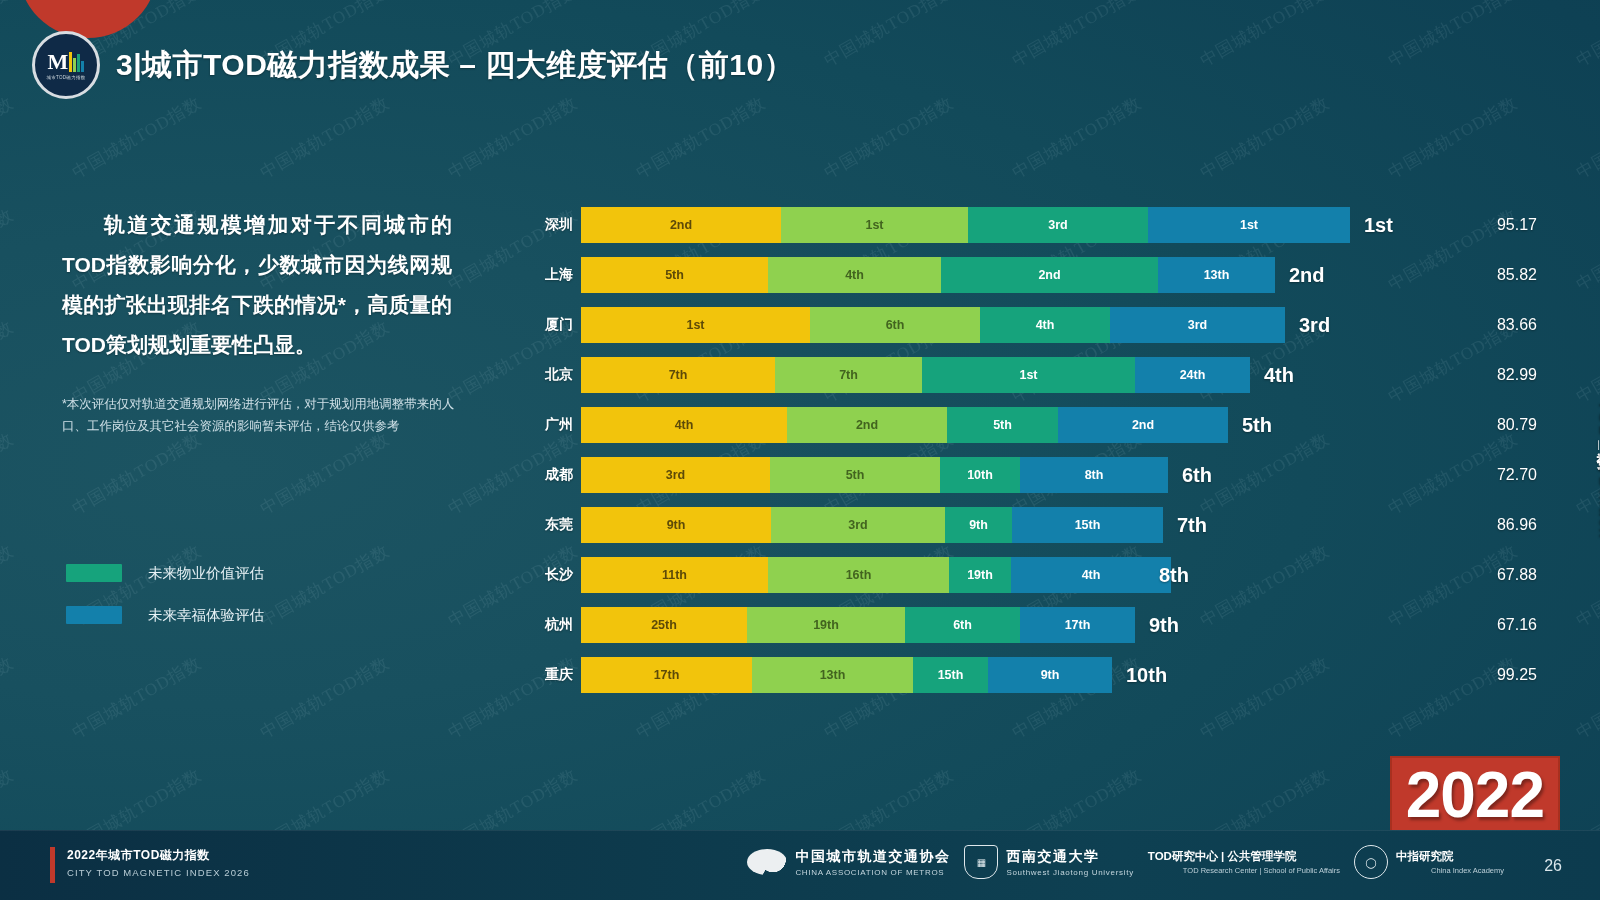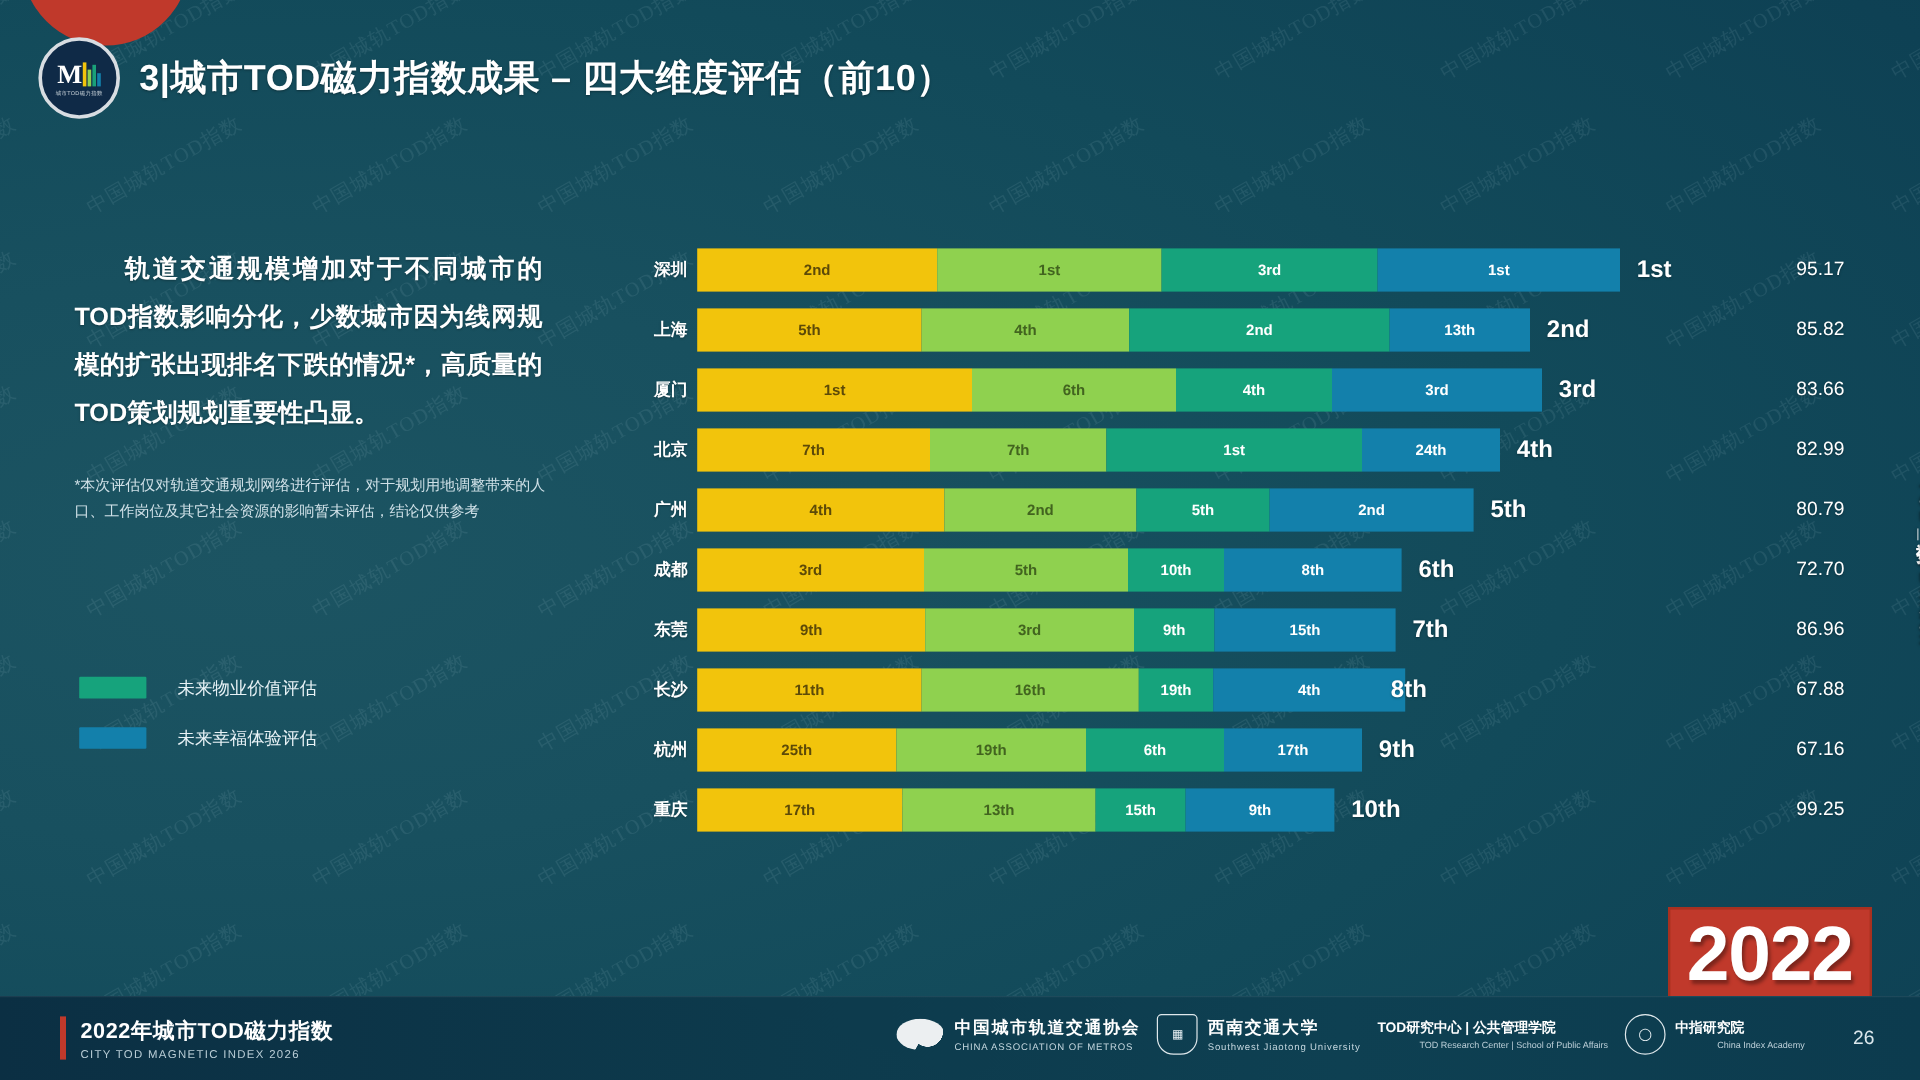--- a/index.html
+++ b/index.html
@@ -132,21 +132,21 @@
     display: block;
   }
   
   .footer {
     position: absolute; left: 0; bottom: 0; width: 1600px; height: 70px;
     background: linear-gradient(90deg, #0b2f43 0%, #0d3a4c 40%, #0e4052 70%, #0c3b4e 100%);
     border-top: 1px solid rgba(255,255,255,.07);
   }
   .footer-brand { position: absolute; left: 50px; top: 16px; display: flex; }
   .red-bar { width: 5px; height: 36px; background: #c0392b; margin-right: 12px; }
-  .fb-cn { font-size: 18px; font-weight: 700; color: #ffffff; letter-spacing: .5px; }
+  .fb-cn { font-size: 12px; font-weight: 700; color: #ffffff; letter-spacing: .5px; }
   .fb-en { font-size: 9.5px; color: #b9cdd6; letter-spacing: 1.1px; margin-top: 3px; }
   .footer-logos { position: absolute; right: 96px; top: 14px; display: flex; align-items: center; gap: 14px; }
   .logo-group { display: flex; align-items: center; gap: 8px; }
   .logo-mark {
     width: 34px; height: 34px; border-radius: 50%;
     border: 1.5px solid #dfe8ec;
     display: flex; align-items: center; justify-content: center;
     font-size: 10px; color: #e9f1f4;
   }
   .logo-mark.shield { border-radius: 4px 4px 14px 14px; }

